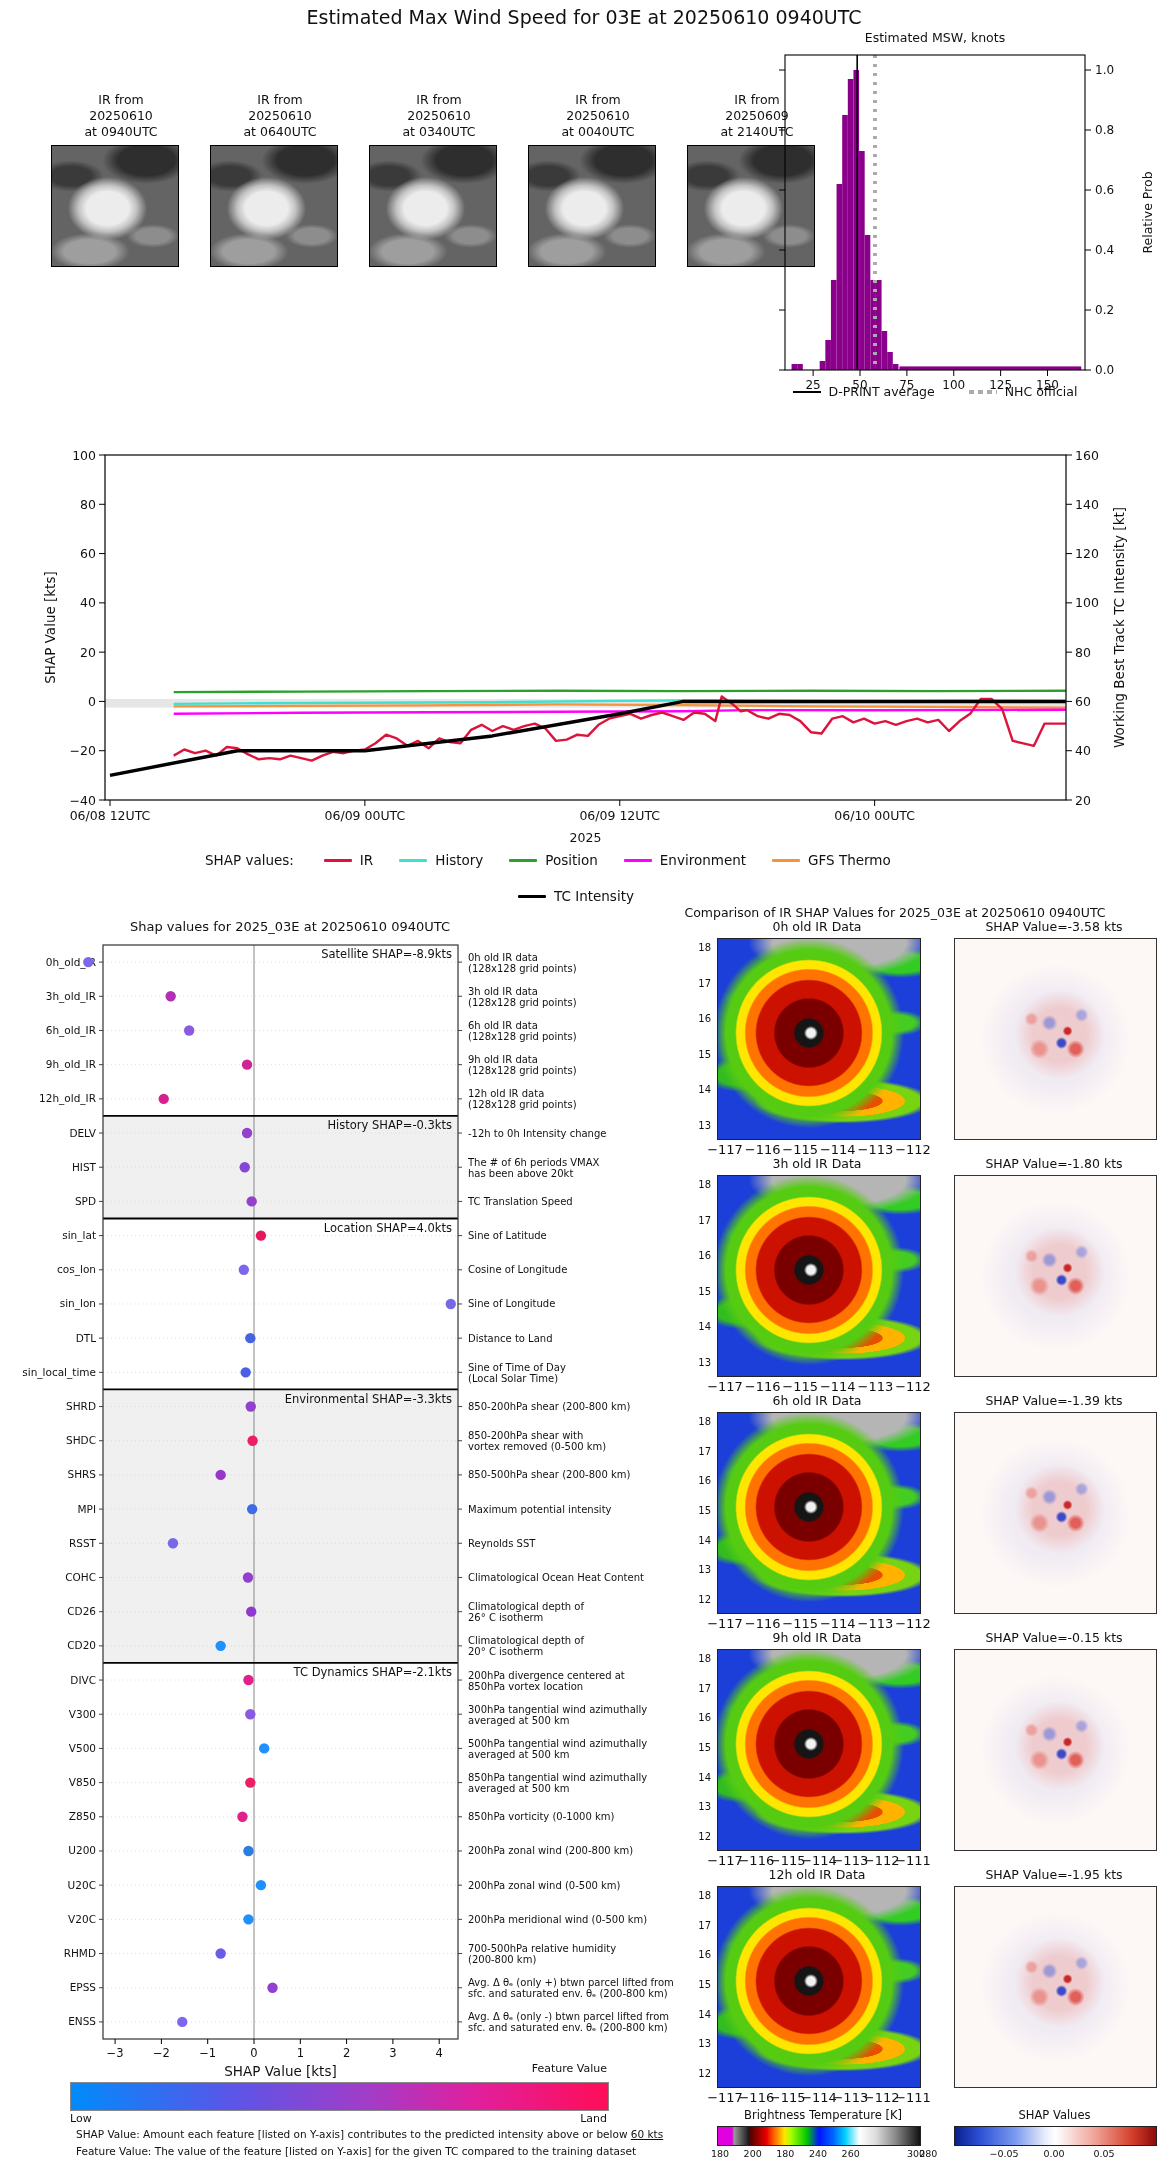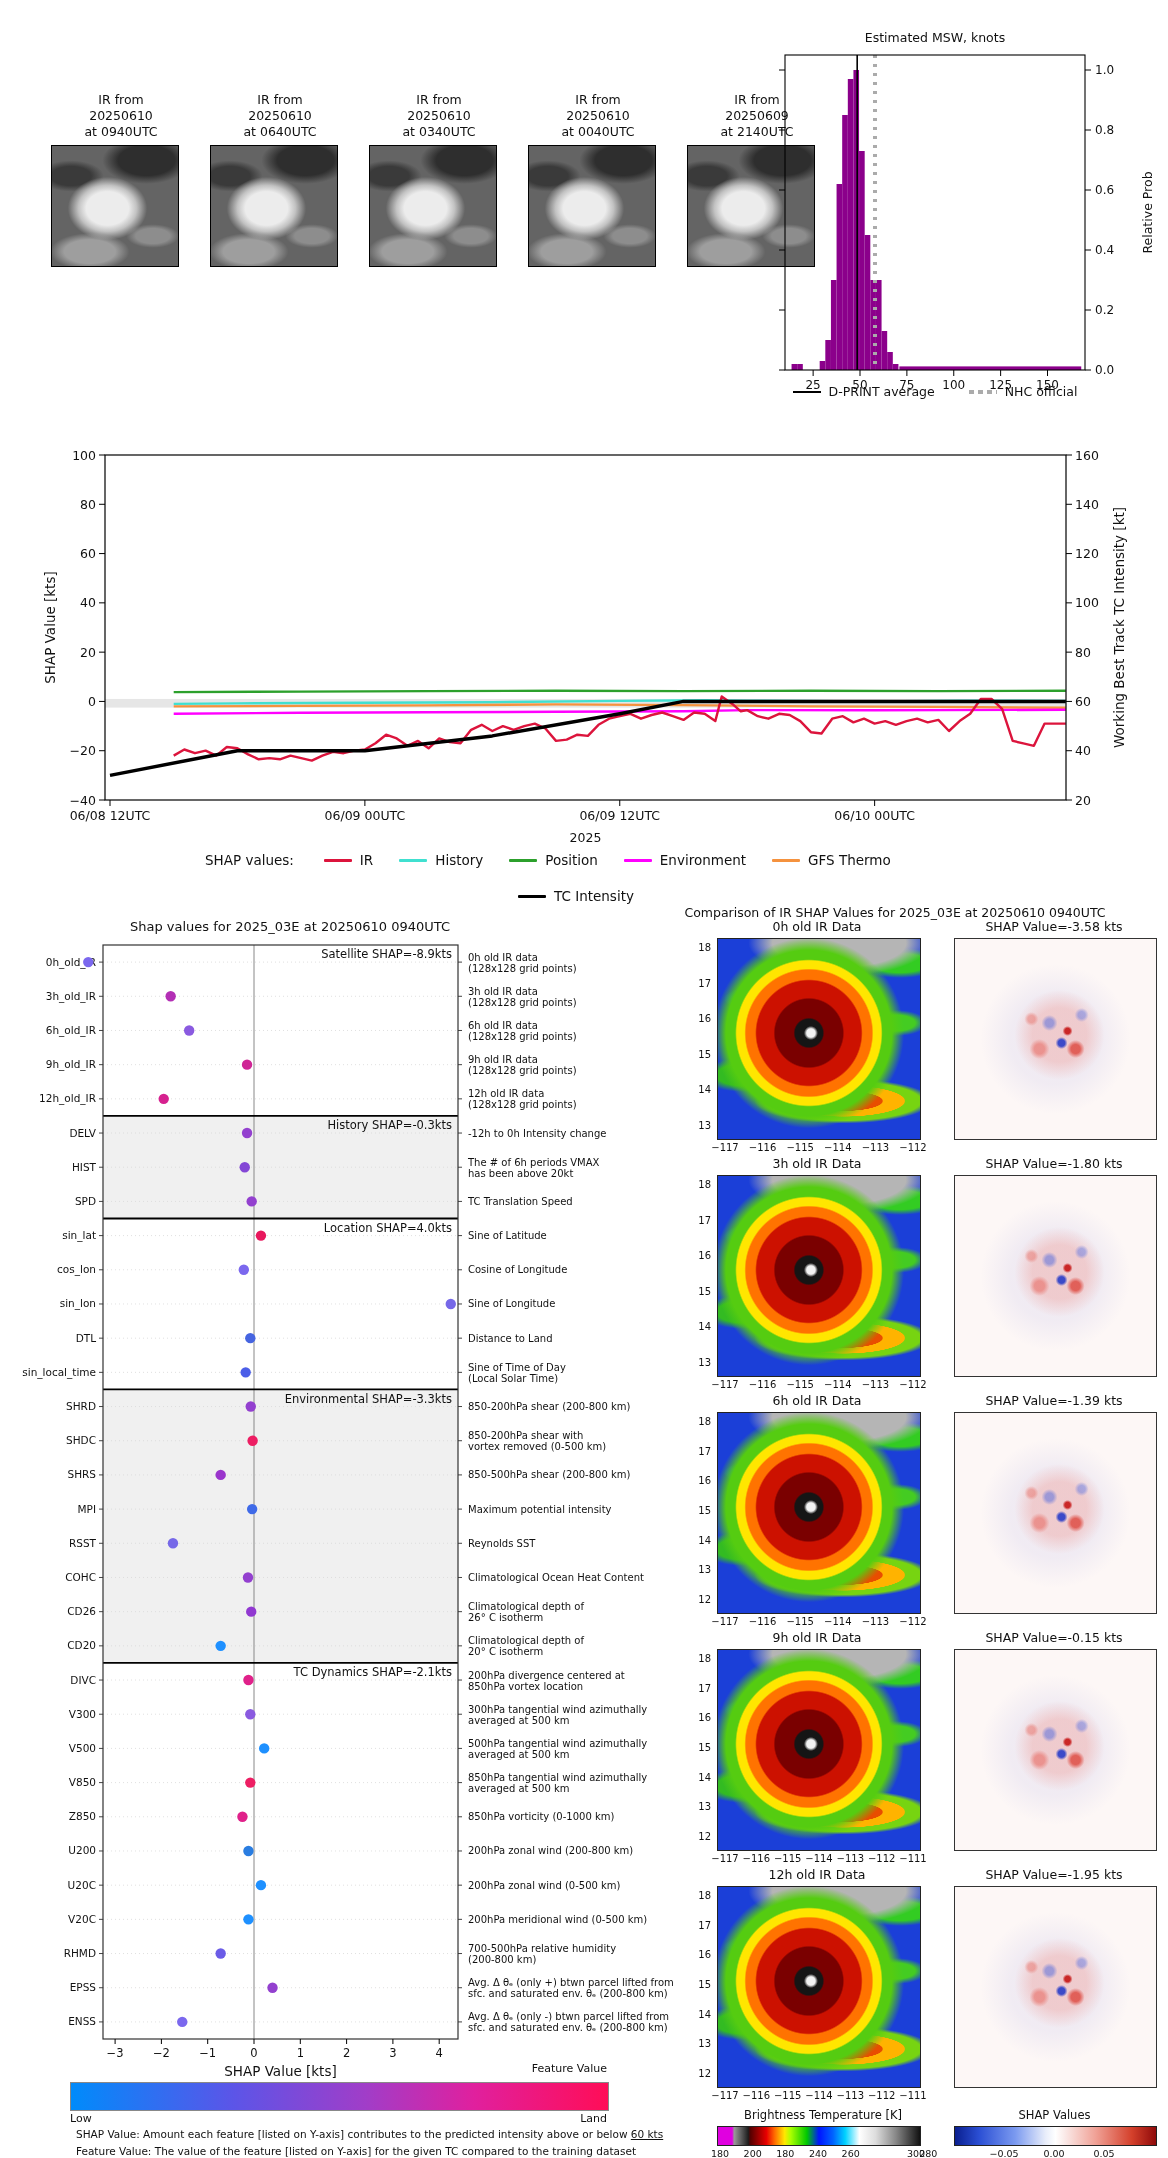--- a/index.html
+++ b/index.html
@@ -49,38 +49,39 @@
       radial-gradient(circle 6px at 53% 52%, rgba(40,60,200,.9) 0 55%, rgba(40,60,200,0) 100%),
       radial-gradient(circle 9px at 60% 55%, rgba(220,60,50,.75) 0 50%, rgba(220,60,50,0) 100%),
       radial-gradient(circle 8px at 47% 42%, rgba(90,110,220,.55) 0 50%, rgba(90,110,220,0) 100%),
       radial-gradient(circle 10px at 42% 55%, rgba(230,90,80,.5) 0 50%, rgba(230,90,80,0) 100%),
       radial-gradient(circle 7px at 63% 38%, rgba(100,120,225,.5) 0 50%, rgba(100,120,225,0) 100%),
       radial-gradient(circle 7px at 38% 40%, rgba(230,100,90,.45) 0 50%, rgba(230,100,90,0) 100%),
       radial-gradient(circle 45px at 52% 48%, rgba(235,120,110,.28) 0 60%, rgba(235,120,110,0) 100%),
       radial-gradient(circle 75px at 50% 50%, rgba(150,150,220,.12) 0 60%, rgba(150,150,220,0) 100%),
       #fdf7f6;}
   .ytick{position:absolute;width:30px;text-align:right;font-size:10px;color:#111;}
-  .xtick{position:absolute;transform:translateX(-50%);font-size:10px;color:#111;white-space:nowrap;}
+  .xtick{position:absolute;transform:translateX(-50%);font-size:13px;color:#111;white-space:nowrap;}
   .cbar-title{position:absolute;text-align:center;font-size:11.5px;}
   .cbar{position:absolute;height:18px;border:1px solid #222;}
   .cbar-ticks{position:absolute;font-size:9.5px;}
   .cbar-ticks span{position:absolute;transform:translateX(-50%);}
   #fv-cbar{top:2082px;left:70px;width:537px;height:27px;border:1px solid #888;
     background:linear-gradient(90deg,#008bfb 0%,#5b55e8 30%,#a13dc8 55%,#e0209e 75%,#ff0d57 100%);}
   #bt-cbar{top:2126px;left:717px;width:202px;
     background:linear-gradient(90deg,#e000e0 0%,#e000e0 7%,#9a9a9a 8%,#1d1d1d 15%,#550000 16%,#e80000 24%,#ff6a00 28%,#ffe800 33%,#aaff00 36%,#00c800 44%,#0014ff 50%,#0064ff 57%,#00d2ff 63%,#ffffff 70%,#dddddd 78%,#888888 88%,#111111 100%);}
   #sv-cbar{top:2126px;left:954px;width:201px;
     background:linear-gradient(90deg,#0a1f8f 0%,#2b4fd4 12%,#7b9af0 30%,#e8edfa 45%,#ffffff 50%,#fae8e6 55%,#f0a196 70%,#d4402b 88%,#8f0a0a 100%);}
   .small-label{position:absolute;font-size:11px;color:#111;}
   .footnote{position:absolute;left:76px;font-size:10.5px;color:#111;}
 </style>
 </head>
 <body>
 
 <div id="page">
+  <div class="abs title-main">Estimated Max Wind Speed for 03E at 20250610 0940UTC</div>
   <div id="thumbs" class="abs">
       <div class="thumb">
         <div class="cap">
           <div>IR from</div>
           <div>20250610</div>
           <div>at 0940UTC</div>
         </div>
         <div class="irthumb"></div>
       </div>
       <div class="thumb">

